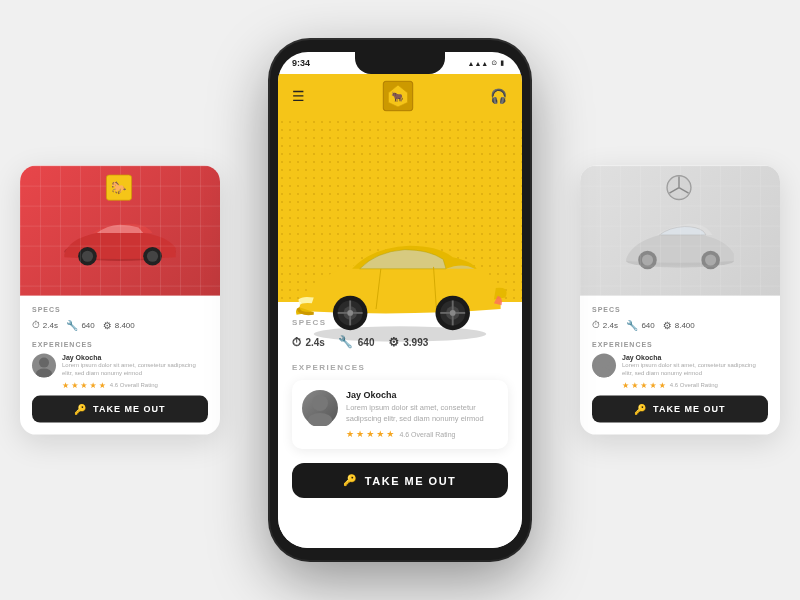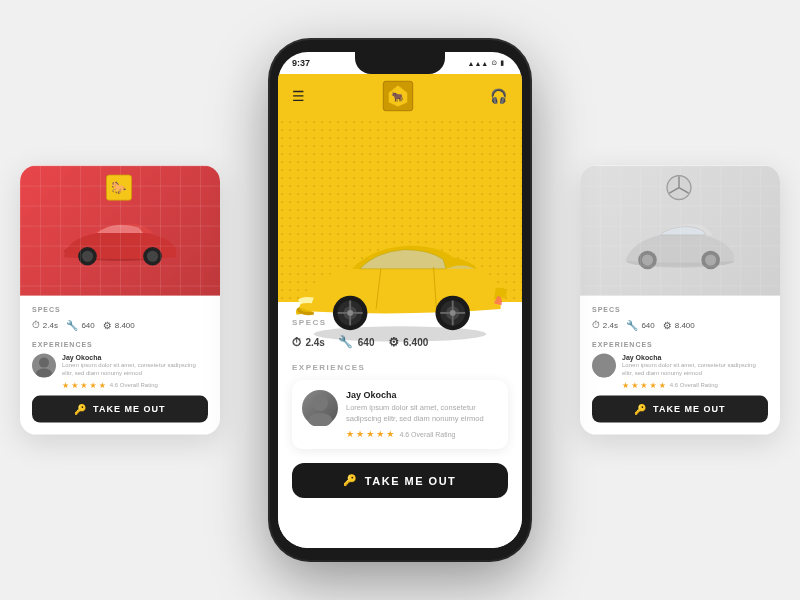--- a/index.html
+++ b/index.html
@@ -522,21 +522,21 @@
         <span>TAKE ME OUT</span>
       </button>
     </div>
   </div>
 
   <div class="phone-container">
     <div class="phone-frame">
       <div class="phone-screen">
 
         <div class="status-bar">
-          <span class="status-time">9:37</span>
+          <span class="status-time">9:34</span>
           <div class="status-icons">
             <span>▲▲▲</span>
             <span>⊙</span>
             <span>▮</span>
           </div>
         </div>
 
         <div class="phone-notch"></div>
 
         <div class="phone-header">
@@ -601,21 +601,21 @@
             <div class="phone-spec-item">
               <span class="phone-spec-icon">⏱</span>
               <span>2.4s</span>
             </div>
             <div class="phone-spec-item">
               <span class="phone-spec-icon">🔧</span>
               <span>640</span>
             </div>
             <div class="phone-spec-item">
               <span class="phone-spec-icon">⚙</span>
-              <span>6.400</span>
+              <span>3.993</span>
             </div>
           </div>
           <div class="phone-experiences-label">EXPERIENCES</div>
           <div class="phone-reviewer-card">
             <div class="phone-reviewer-avatar">
               <svg viewBox="0 0 36 36" width="36" height="36">
                 <circle cx="18" cy="13" r="8" fill="#777"></circle>
                 <ellipse cx="18" cy="30" rx="12" ry="7" fill="#777"></ellipse>
               </svg>
             </div>

